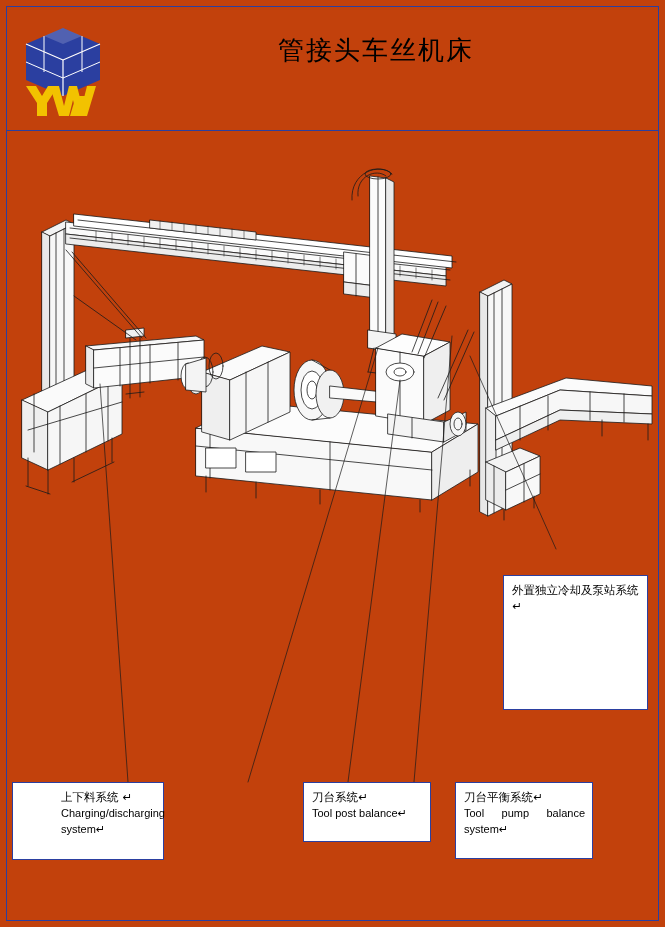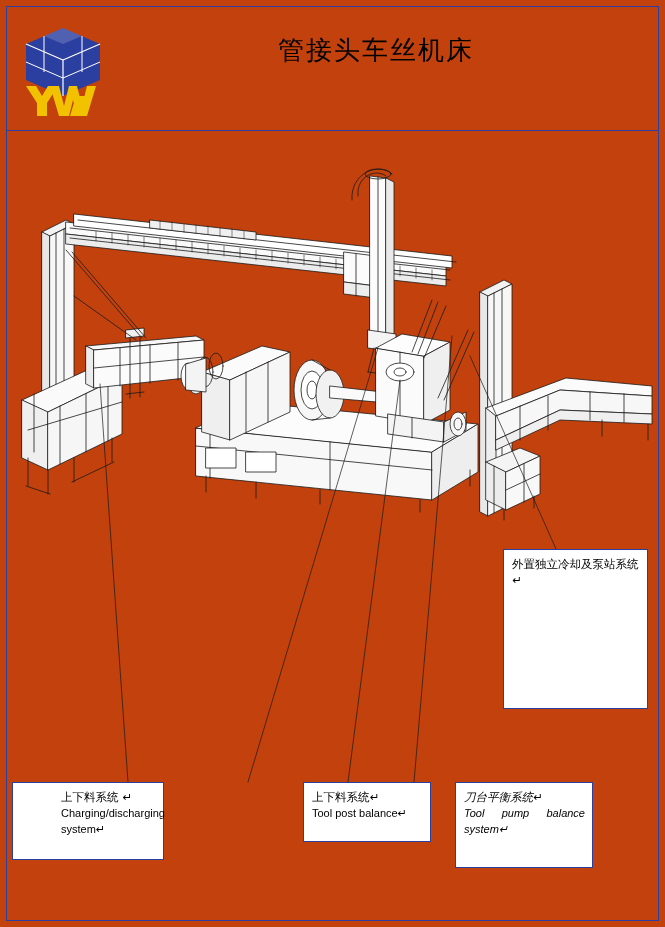--- a/index.html
+++ b/index.html
@@ -86,22 +86,22 @@
     color: #000000;
     display: block;
   }
   .callout.justify .en {
     text-align: justify;
     text-align-last: left;
   }
   #c-charging { left: 12px;  top: 782px; width: 152px; height: 78px; padding-left: 48px; }
   #c-manip    { left: 186px; top: 782px; width: 100px; height: 60px; }
   #c-toolpost { left: 303px; top: 782px; width: 128px; height: 60px; }
-  #c-balance  { left: 455px; top: 782px; width: 138px; height: 86px; font-style: italic; }
-  #c-cooling  { left: 503px; top: 549px; width: 145px; height: 160px; }
+  #c-balance  { left: 455px; top: 782px; width: 138px; height: 77px; }
+  #c-cooling  { left: 503px; top: 575px; width: 145px; height: 135px; }
 
   svg.vector {
     position: absolute;
     left: 0;
     top: 0;
     width: 665px;
     height: 927px;
     pointer-events: none;
   }
 </style>
@@ -350,21 +350,21 @@
     </g>
   </svg>
 
   <div class="callout" id="c-charging">
     <span class="cn">上下料系统 ↵</span>
     <span class="en">Charging/discharging system↵</span>
   </div>
 
 
   <div class="callout" id="c-toolpost">
-    <span class="cn">上下料系统↵</span>
+    <span class="cn">刀台系统↵</span>
     <span class="en">Tool post balance↵</span>
   </div>
 
   <div class="callout justify" id="c-balance">
     <span class="cn">刀台平衡系统↵</span>
     <span class="en">Tool pump balance system↵</span>
   </div>
 
   <div class="callout justify" id="c-cooling">
     <span class="cn">外置独立冷却及泵站系统↵</span>

